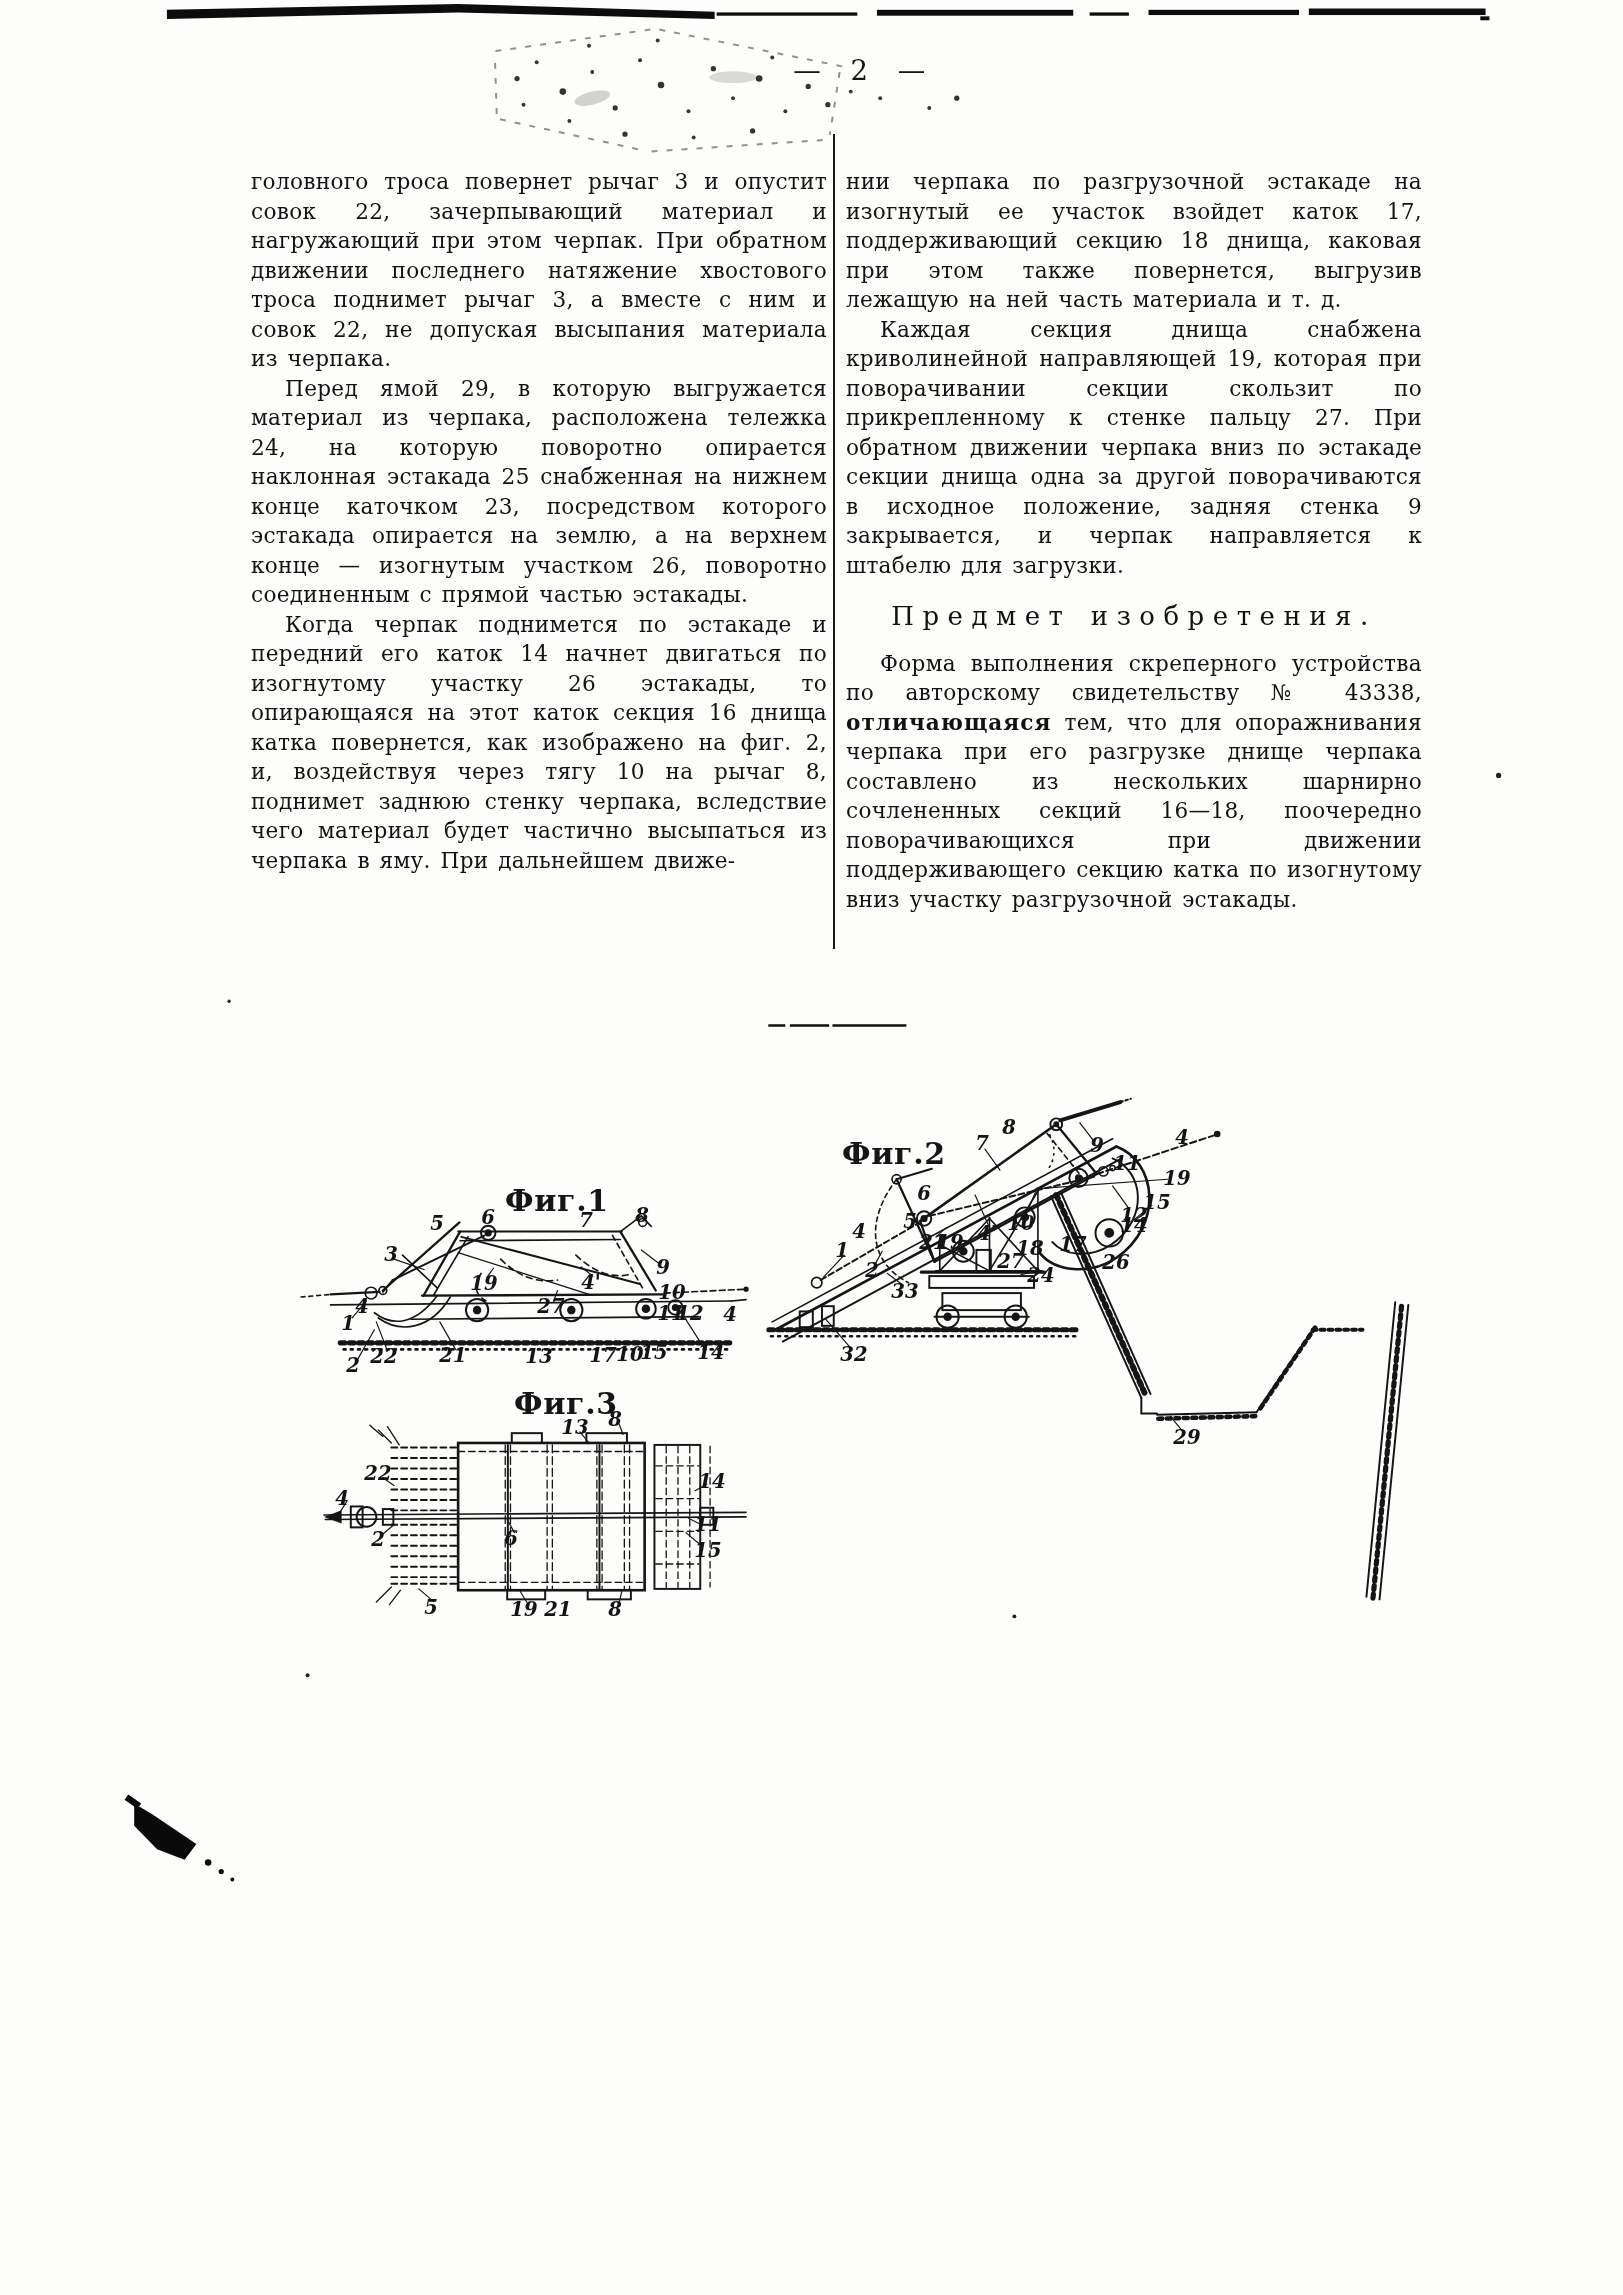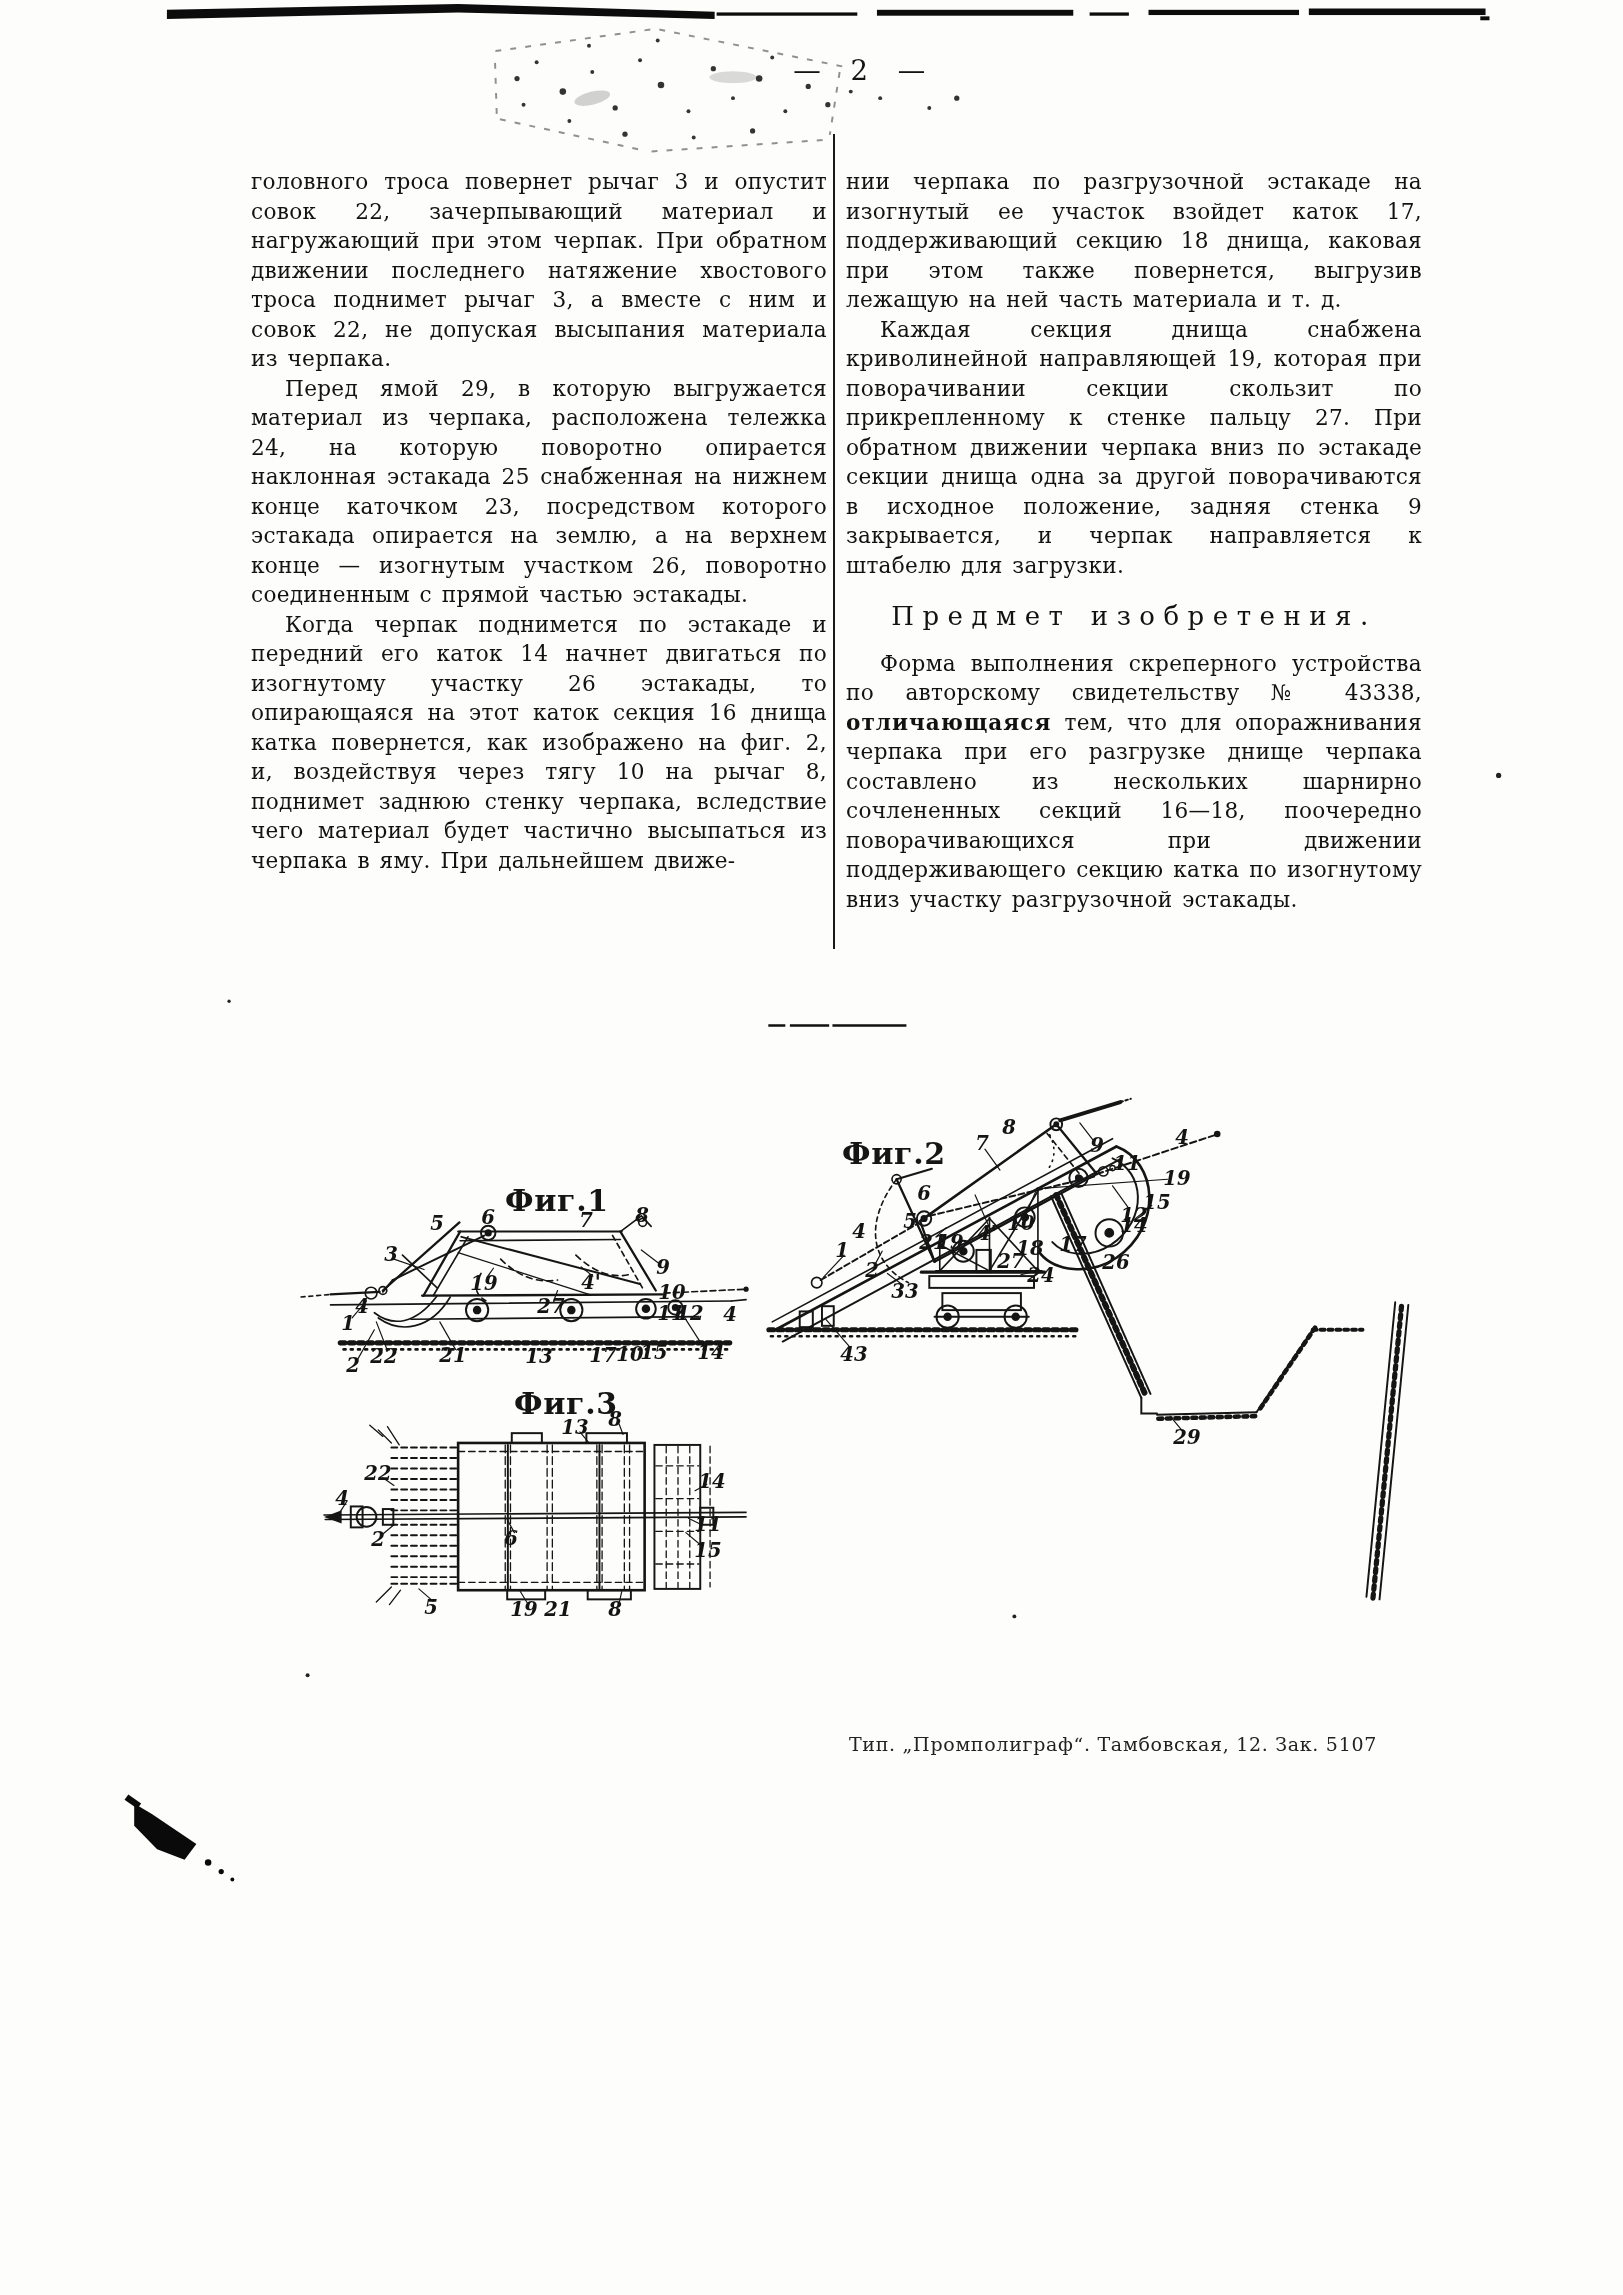--- a/index.html
+++ b/index.html
@@ -441,35 +441,34 @@
       <span class="callout" style="left: 1030px; top: 1248px;">18</span>
       <span class="callout" style="left: 1011px; top: 1261px;">27</span>
       <span class="callout" style="left: 1134px; top: 1225px;">14</span>
       <span class="callout" style="left: 1116px; top: 1262px;">26</span>
       <span class="callout" style="left: 933px; top: 1242px;">21</span>
       <span class="callout" style="left: 905px; top: 1291px;">33</span>
       <span class="callout" style="left: 1041px; top: 1275px;">24</span>
       <span class="callout" style="left: 842px; top: 1250px;">1</span>
       <span class="callout" style="left: 872px; top: 1270px;">2</span>
       <span class="callout" style="left: 859px; top: 1231px;">4</span>
-      <span class="callout" style="left: 854px; top: 1354px;">43</span>
+      <span class="callout" style="left: 854px; top: 1354px;">32</span>
       <span class="callout" style="left: 1187px; top: 1437px;">29</span>
     </div>
   <div class="callout-layer">
       <span class="callout" style="left: 378px; top: 1473px;">22</span>
       <span class="callout" style="left: 342px; top: 1498px;">4</span>
       <span class="callout" style="left: 378px; top: 1539px;">2</span>
       <span class="callout" style="left: 431px; top: 1607px;">5</span>
       <span class="callout" style="left: 511px; top: 1538px;">6</span>
       <span class="callout" style="left: 524px; top: 1609px;">19</span>
       <span class="callout" style="left: 558px; top: 1609px;">21</span>
       <span class="callout" style="left: 575px; top: 1427px;">13</span>
       <span class="callout" style="left: 615px; top: 1419px;">8</span>
       <span class="callout" style="left: 615px; top: 1609px;">8</span>
       <span class="callout" style="left: 712px; top: 1481px;">14</span>
       <span class="callout" style="left: 708px; top: 1524px;">11</span>
       <span class="callout" style="left: 708px; top: 1550px;">15</span>
     </div>
 
-  <div class="imprint">Тип. „Промполиграф“. Тамбовская, 12. Зак. 5107</div>
 
 </div>
 
 
 </body></html>

